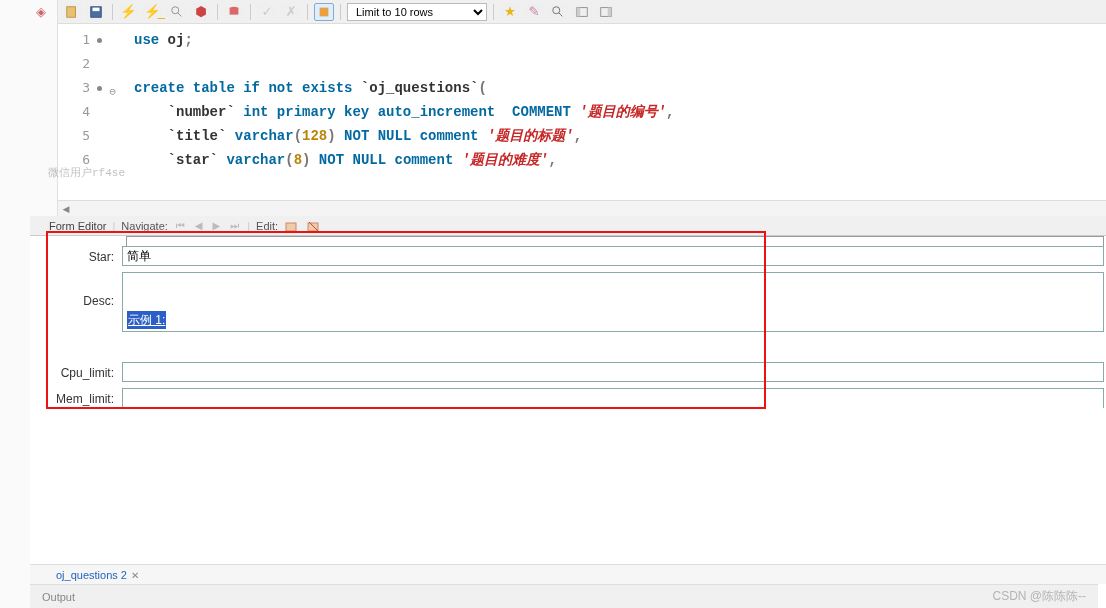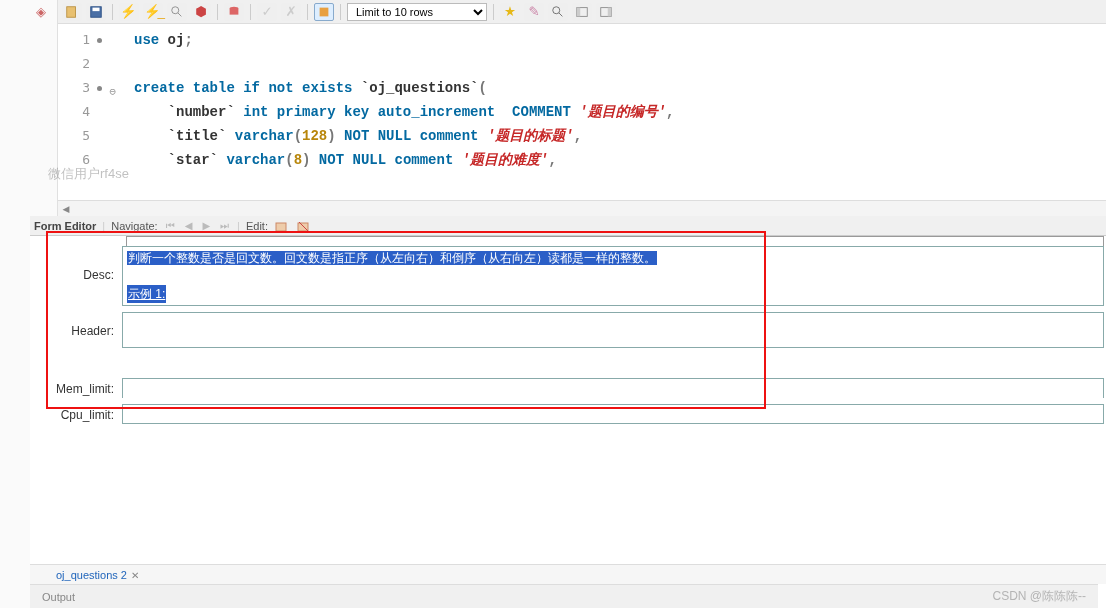--- a/index.html
+++ b/index.html
@@ -113,22 +113,22 @@
       left: 36px;
       top: 4px;
       color: #c66;
       font-size: 13px;
     }
     .watermark {
       position: absolute;
       left: 48px;
       top: 165px;
       color: rgba(100,100,100,0.4);
-      font-size: 13px;
-      font-family: Liberation Sans, sans-serif;
+      font-size: 11px;
+      font-family: Liberation Mono, monospace;
       z-index: 5;
     }
     .hscroll {
       position: absolute;
       left: 58px;
       right: 0;
       top: 200px;
       height: 16px;
       background: #f4f4f4;
       border-top: 1px solid #ddd;
@@ -148,21 +148,21 @@
       right: 0;
       height: 20px;
       background: #f0f0f0;
       display: flex;
       align-items: center;
       font-size: 11px;
       border-bottom: 1px solid #ccc;
       padding-left: 4px;
       gap: 6px;
     }
-    .tab-label { font-weight: bold; color: #444; }
+    .tab-label { font-weight: normal; color: #444; margin-left: 15px; }
     .tab-label2 { color: #555; }
     .nav-btn { color: #bbb; font-size: 10px; padding: 0 2px; }
     .form-editor {
       position: absolute;
       left: 30px;
       top: 236px;
       right: 0;
       bottom: 44px;
       background: #fff;
     }
@@ -373,39 +373,39 @@
       <svg viewBox="0 0 14 14">
         <rect x="1" y="4" width="10" height="8" fill="#eca" stroke="#c86"></rect>
         <line x1="2" y1="3" x2="11" y2="12" stroke="#c44"></line>
       </svg>
     </span>
 </div>
 
 <div class="form-editor">
   <div class="field-top-cut"></div>
   <div class="form-row">
+    <div class="form-label">Star:</div>
+    <input class="form-field" value="简单" style="">
+  </div>
+  <div class="form-row">
     <div class="form-label" style="padding-top:22px">Desc:</div>
     <div class="form-field desc-field">
-      <span class="desc-sel">判断一个整数是否是回文数。回文数是指正序（从左向右）和倒序（从右向左）读都是一样的整数。</span><br><br>
+      <br><br>
       <span class="desc-underline">示例 1:</span>
     </div>
-  </div>
-  <div class="form-row">
-    <div class="form-label" style="padding-top:12px">Header:</div>
-    <div class="form-field header-field"></div>
   </div>
   <div style="height:14px"></div>
   <div style="height:10px"></div>
   <div class="form-row">
+    <div class="form-label">Cpu_limit:</div>
+    <input class="form-field" value="" style="">
+  </div>
+  <div class="form-row">
     <div class="form-label">Mem_limit:</div>
     <input class="form-field" style="border-bottom: none;" value="">
-  </div>
-  <div class="form-row">
-    <div class="form-label">Cpu_limit:</div>
-    <input class="form-field" value="" style="">
   </div>
 </div>
 
 <div class="red-box"></div>
 
 <div class="bottom-tabbar">
   <div class="result-tab">
     <span>oj_questions 2</span>
     <span class="close-x">✕</span>
   </div>

